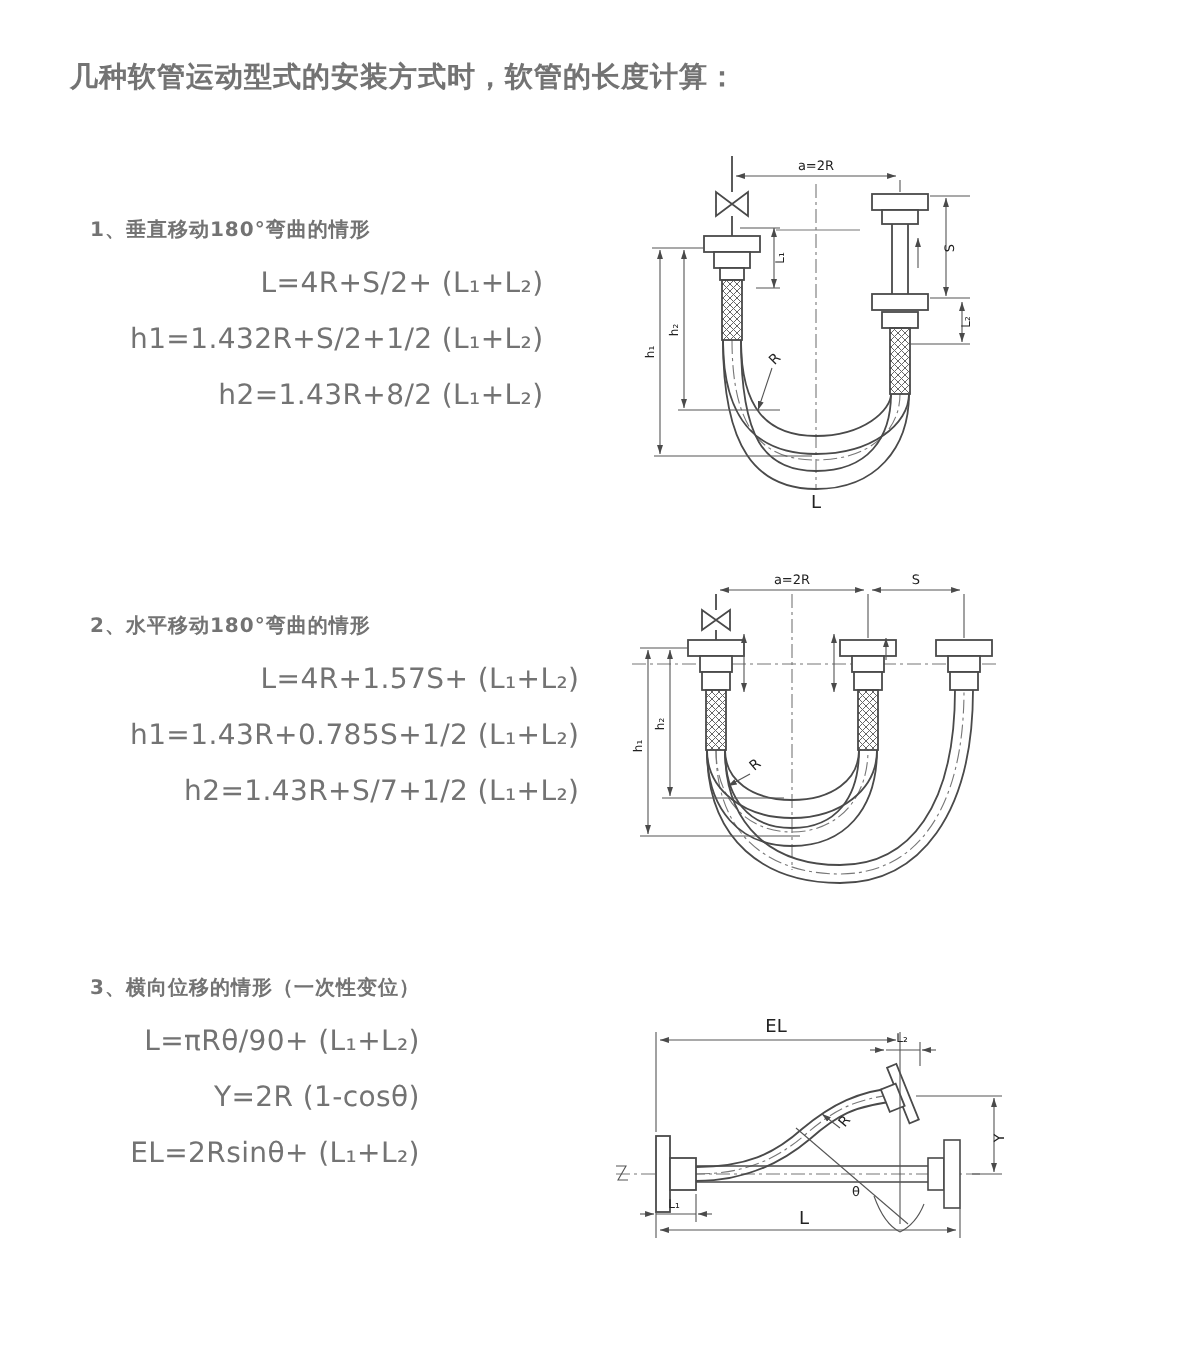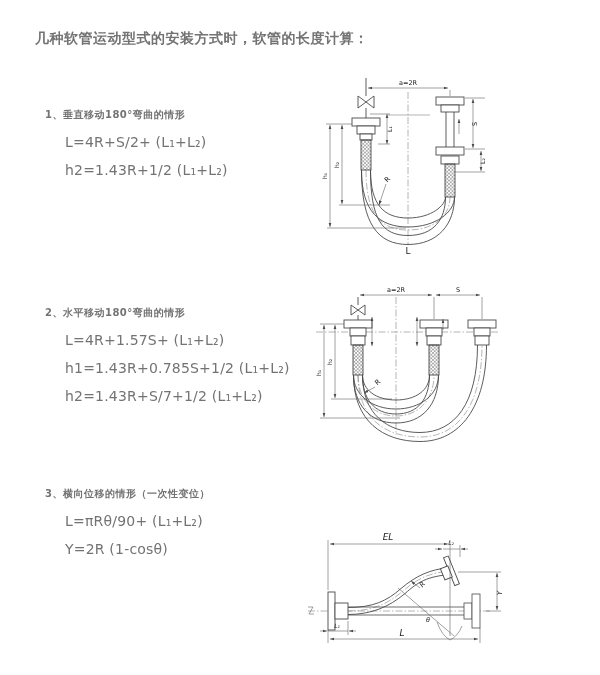--- a/index.html
+++ b/index.html
@@ -7,55 +7,57 @@
     position:relative;width:600px;height:675px;background:#ffffff;
     font-family:"DejaVu Sans","Liberation Sans",sans-serif;color:#737373;
     overflow:hidden;
   }
   .page-title{
     position:absolute;left:35px;top:30px;font-size:14px;font-weight:bold;
     letter-spacing:0.5px;white-space:nowrap;
   }
   .section{position:absolute;left:45px;}
   .section .heading{font-size:10px;font-weight:bold;letter-spacing:0.5px;margin:0 0 6px 0;white-space:nowrap;}
-  .formula{font-size:14px;margin:0 0 0 20px;height:28px;line-height:28px;white-space:nowrap;letter-spacing:0.2px;}
+  .formula{font-size:14px;margin:0 0 0 20px;height:28px;line-height:28px;white-space:nowrap;letter-spacing:0.2px;text-align:right;}
   #sec1{top:108px;}
   #sec2{top:306px;}
   #sec3{top:487px;}
   .diag{position:absolute;}
   #d1{left:302px;top:72px;}
   #d2{left:300px;top:283px;}
-  #d3{left:300px;top:524px;font-style:italic;}
+  #d3{left:300px;top:500px;}
   svg{display:block;}
   svg text{font-family:"DejaVu Sans","Liberation Sans",sans-serif;fill:#222;}
 </style>
 </head>
 <body>
 
 <div id="page">
 
   <div class="page-title">几种软管运动型式的安装方式时，软管的长度计算：</div>
 
   <div class="section" id="sec1">
     <div class="heading">1、垂直移动180°弯曲的情形</div>
     <div class="formula">L=4R+S/2+ (L₁+L₂)</div>
-    <div class="formula">h2=1.43R+1/2 (L₁+L₂)</div>
+    <div class="formula">h1=1.432R+S/2+1/2 (L₁+L₂)</div>
+    <div class="formula">h2=1.43R+8/2 (L₁+L₂)</div>
   </div>
 
   <div class="section" id="sec2">
     <div class="heading">2、水平移动180°弯曲的情形</div>
     <div class="formula">L=4R+1.57S+ (L₁+L₂)</div>
     <div class="formula">h1=1.43R+0.785S+1/2 (L₁+L₂)</div>
     <div class="formula">h2=1.43R+S/7+1/2 (L₁+L₂)</div>
   </div>
 
   <div class="section" id="sec3">
     <div class="heading">3、横向位移的情形（一次性变位）</div>
     <div class="formula">L=πRθ/90+ (L₁+L₂)</div>
     <div class="formula">Y=2R (1-cosθ)</div>
+    <div class="formula">EL=2Rsinθ+ (L₁+L₂)</div>
   </div>
 
   <div class="diag" id="d1">
   <svg width="256" height="186" viewBox="0 0 256 186">
     <defs>
       <marker id="arr1" viewBox="0 0 10 6" refX="9" refY="3" markerWidth="9" markerHeight="6" orient="auto-start-reverse">
         <path d="M0,0 L9,3 L0,6 z" fill="#4a4a4a"></path>
       </marker>
       <pattern id="br1" width="3.5" height="3.5" patternUnits="userSpaceOnUse">
         <path d="M0,3.5 L3.5,0 M0,0 L3.5,3.5" stroke="#666" stroke-width="0.5"></path>

